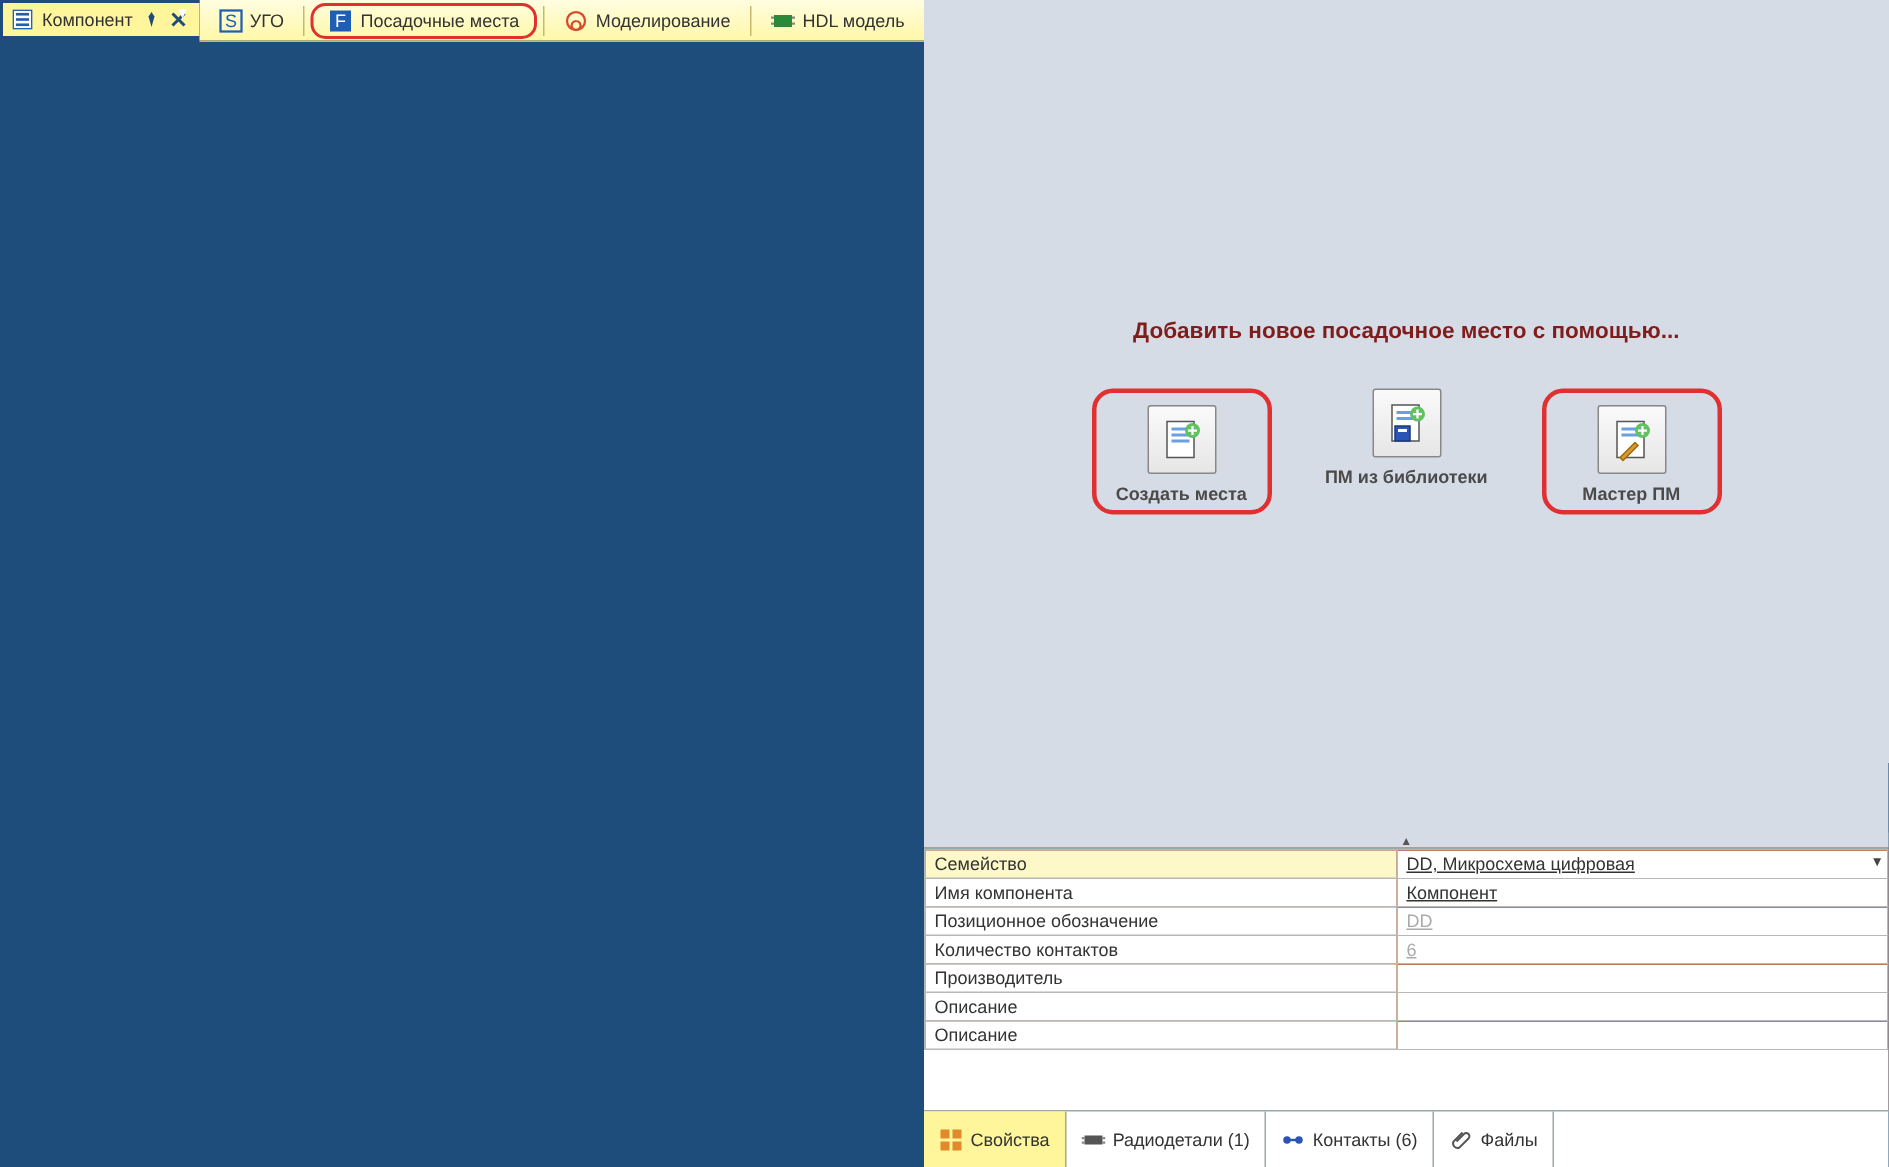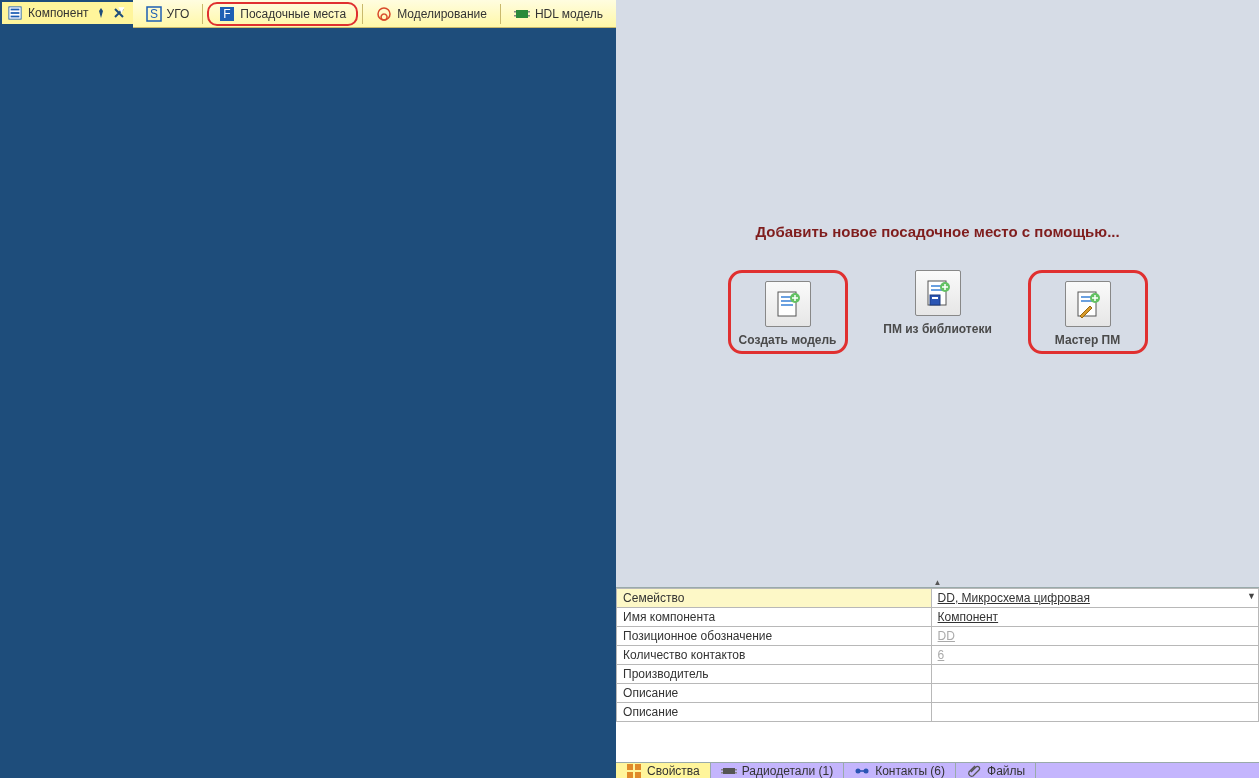--- a/index.html
+++ b/index.html
@@ -41,21 +41,21 @@
   .prop-grid td { border: 1px solid #b8b8b8; padding: 2px 6px; font-size: 12px; color: #333; height: 18px; }
   .prop-grid td.label { width: 49%; background: #fff; }
   .prop-grid tr.first td.label { background: #fdf8c7; font-weight: normal; }
   .prop-grid td.value { width: 51%; background: #fff; position: relative; text-decoration: underline; }
   .prop-grid tr.first td.value { background: #fff; }
   .prop-grid tr.disabled td.value { color: #aaa; }
   .prop-grid .dd { position: absolute; right: 2px; top: 2px; font-size: 9px; color: #444; }
   .prop-filler { height: 40px; background: #fff; }
 
   
-  .bottom-tabs { height: 16px; background: #c4b5fd; border-top: 1px solid #9aa; display: flex; }
+  .bottom-tabs { height: 38px; background: #ffffff; border-top: 1px solid #9aa; display: flex; }
   .btab { display: flex; align-items: center; gap: 5px; padding: 0 10px; border-right: 1px solid #9aa; font-size: 12px; cursor: pointer; color: #333; }
   .btab.active { background: #fff59b; }
 </style>
 </head>
 <body>
 
 <div class="app">
 
   <div class="tabstrip">
     <div class="doc-tab">
@@ -136,21 +136,21 @@
           <div class="big-btn">
             <svg viewBox="0 0 32 32">
               <rect x="6" y="4" width="18" height="24" fill="#fff" stroke="#555"></rect>
               <rect x="9" y="8" width="12" height="2" fill="#6aa0e0"></rect>
               <rect x="9" y="12" width="12" height="2" fill="#6aa0e0"></rect>
               <rect x="9" y="16" width="12" height="2" fill="#6aa0e0"></rect>
               <circle cx="23" cy="10" r="5" fill="#63c163"></circle>
                 <path d="M23 7v6M20 10h6" stroke="#fff" stroke-width="1.5"></path>
             </svg>
           </div>
-          <div class="action-label">Создать модель</div>
+          <div class="action-label">Создать места</div>
         </div>
 
         <div class="action-card">
           <div class="big-btn">
             <svg viewBox="0 0 32 32">
               <rect x="6" y="4" width="18" height="24" fill="#fff" stroke="#555"></rect>
               <rect x="9" y="8" width="12" height="2" fill="#6aa0e0"></rect>
               <rect x="9" y="12" width="12" height="2" fill="#6aa0e0"></rect>
               <rect x="8" y="18" width="10" height="10" fill="#2a55b4" stroke="#1a3a80"></rect>
               <rect x="10" y="20" width="6" height="2" fill="#fff"></rect>

